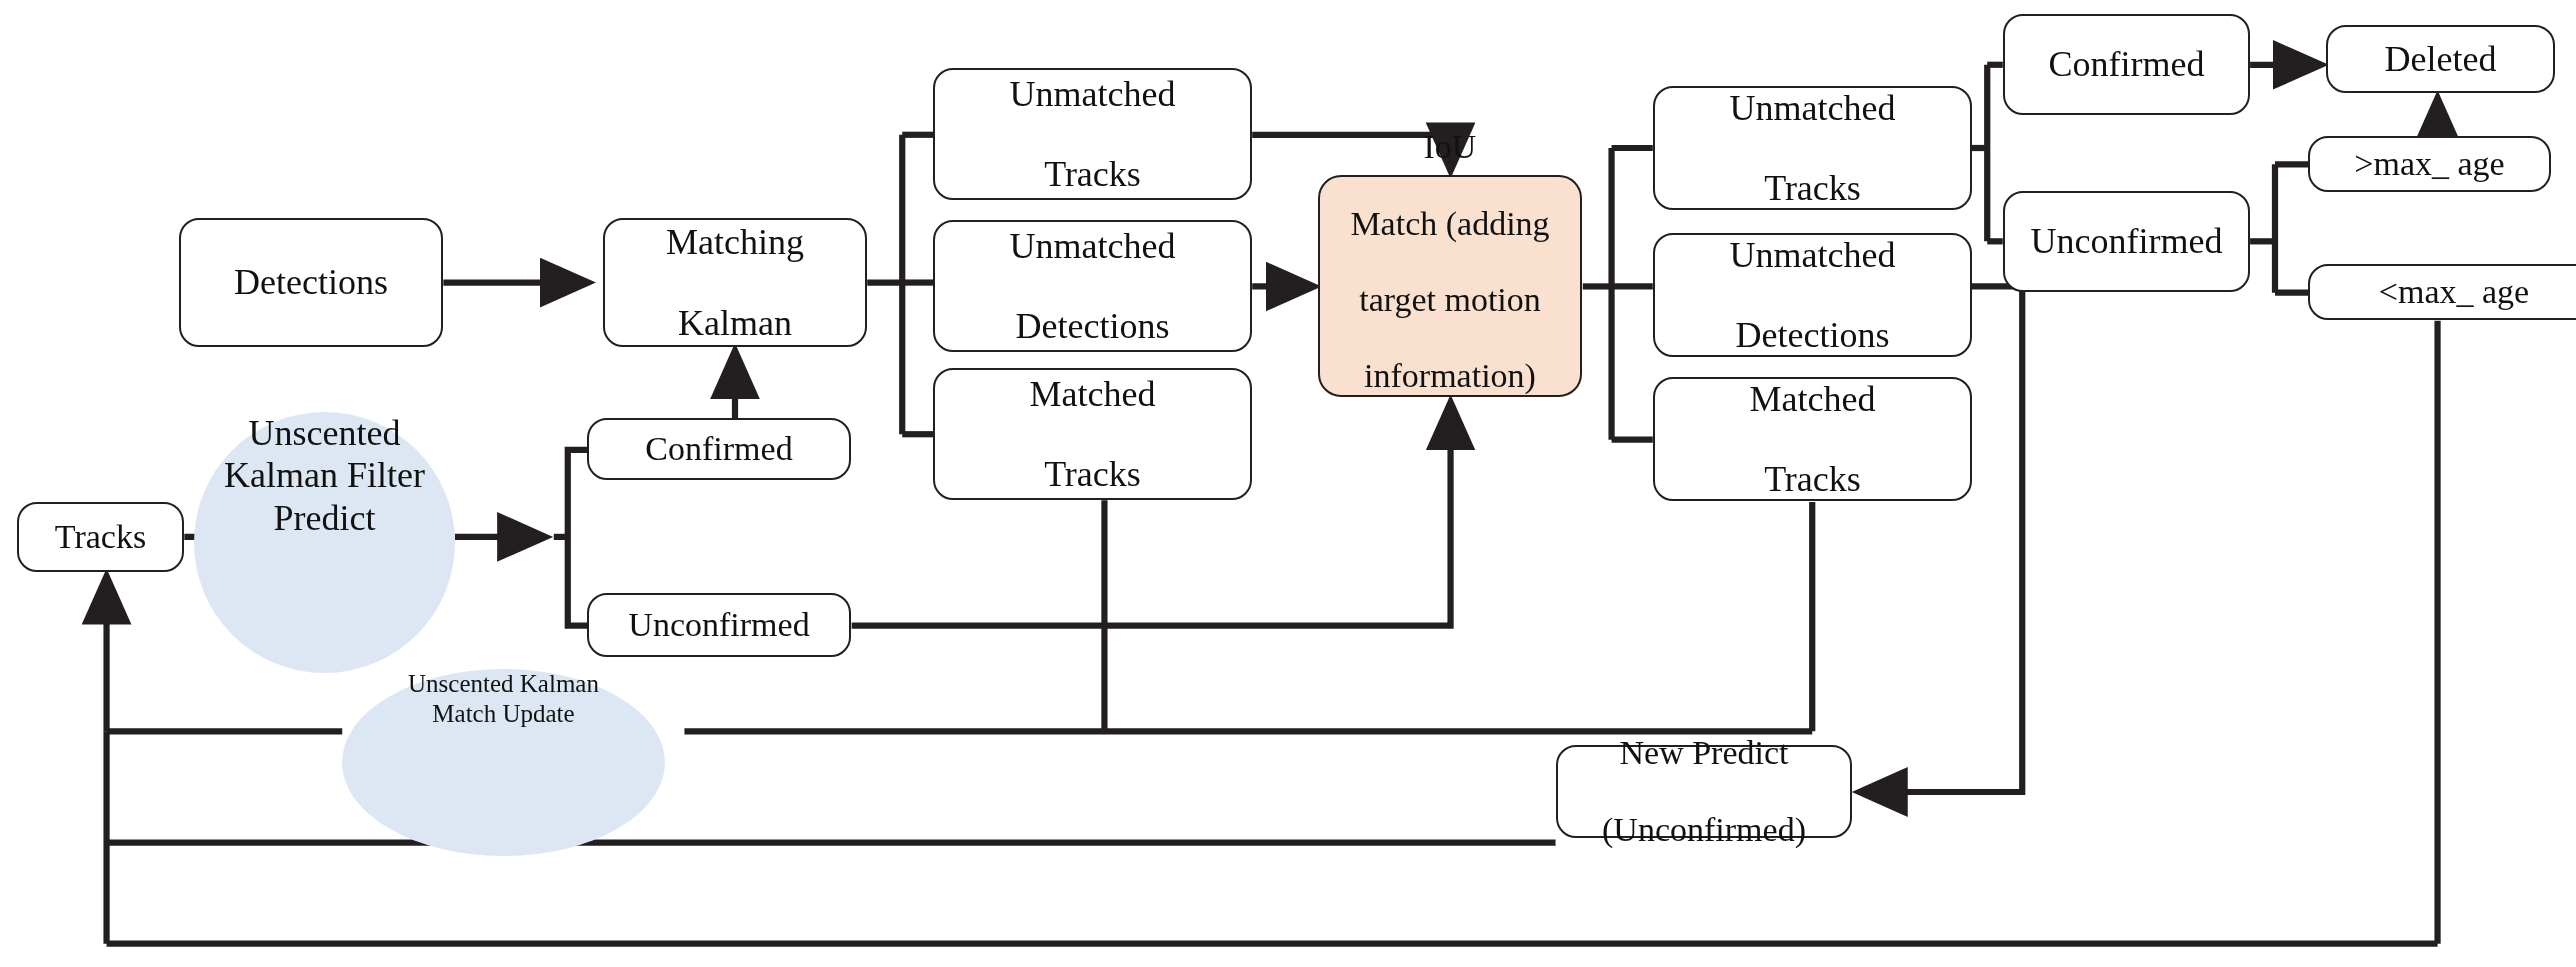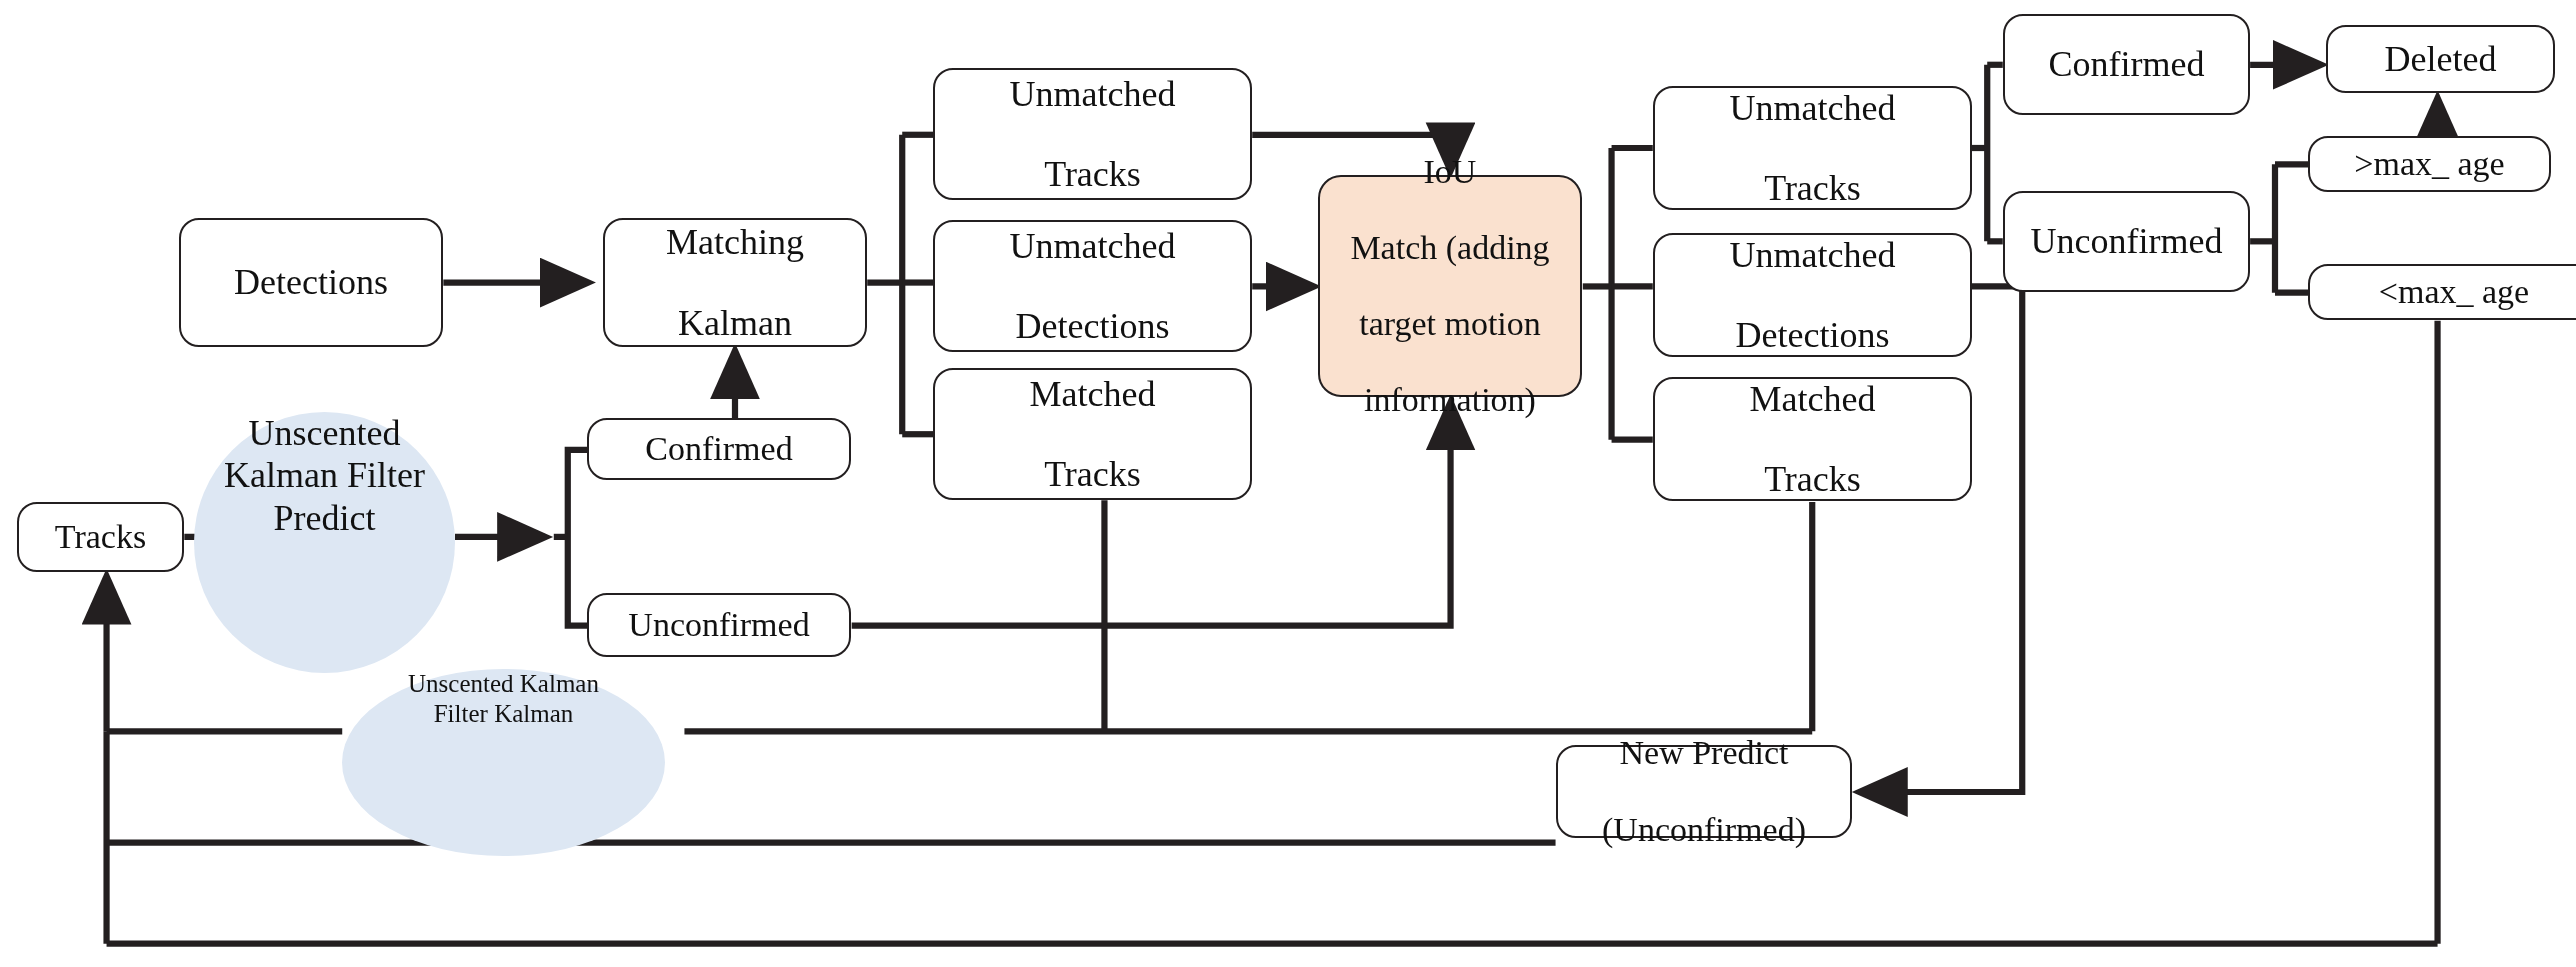--- a/index.html
+++ b/index.html
@@ -10,21 +10,21 @@
   .node{position:absolute;box-sizing:border-box;display:flex;align-items:center;
         justify-content:center;text-align:center;background:#ffffff;
         border:2.3px solid #231f20;border-radius:20px;line-height:1.12;}
   .node span{display:block;padding:0 4.7px;}
   .n-detections{left:179px;top:218px;width:264px;height:129px;font-size:36px;}
   .n-matching  {left:603px;top:218px;width:264px;height:129px;font-size:36px;}
   .n-umt1      {left:933px;top:68px;width:319px;height:132px;font-size:36px;}
   .n-umd1      {left:933px;top:220px;width:319px;height:132px;font-size:36px;}
   .n-mt1       {left:933px;top:368px;width:319px;height:132px;font-size:36px;}
   .n-iou       {left:1318px;top:175px;width:264px;height:222px;font-size:34px;
-                background:#fae1cf;border-radius:23px;}
+                background:#fae1cf;border-radius:23px;align-items:flex-end;}
   .n-umt2      {left:1653px;top:86px;width:319px;height:124px;font-size:36px;}
   .n-umd2      {left:1653px;top:233px;width:319px;height:124px;font-size:36px;}
   .n-mt2       {left:1653px;top:377px;width:319px;height:124px;font-size:36px;}
   .n-conf2     {left:2003px;top:14px;width:247px;height:101px;font-size:36px;}
   .n-unconf2   {left:2003px;top:191px;width:247px;height:101px;font-size:36px;}
   .n-deleted   {left:2326px;top:25px;width:229px;height:68px;font-size:36px;}
   .n-gtmax     {left:2308px;top:136px;width:243px;height:56px;font-size:34px;}
   .n-ltmax     {left:2308px;top:264px;width:292px;height:56px;font-size:34px;}
   .n-tracks    {left:17px;top:502px;width:167px;height:70px;font-size:34px;}
   .n-conf1     {left:587px;top:418px;width:264px;height:62px;font-size:34px;}
@@ -218,18 +218,18 @@
     <span>
       <span>Unscented</span><br>
       <span>Kalman Filter</span><br>
       <span>Predict</span>
     </span>
   </div>
 
   <div class="ellipse e-update">
     <span>
       <span>Unscented Kalman</span><br>
-      <span>Filter Kalman</span>
+      <span>Match Update</span>
     </span>
   </div>
 
 </div>
 
 
 </body></html>

